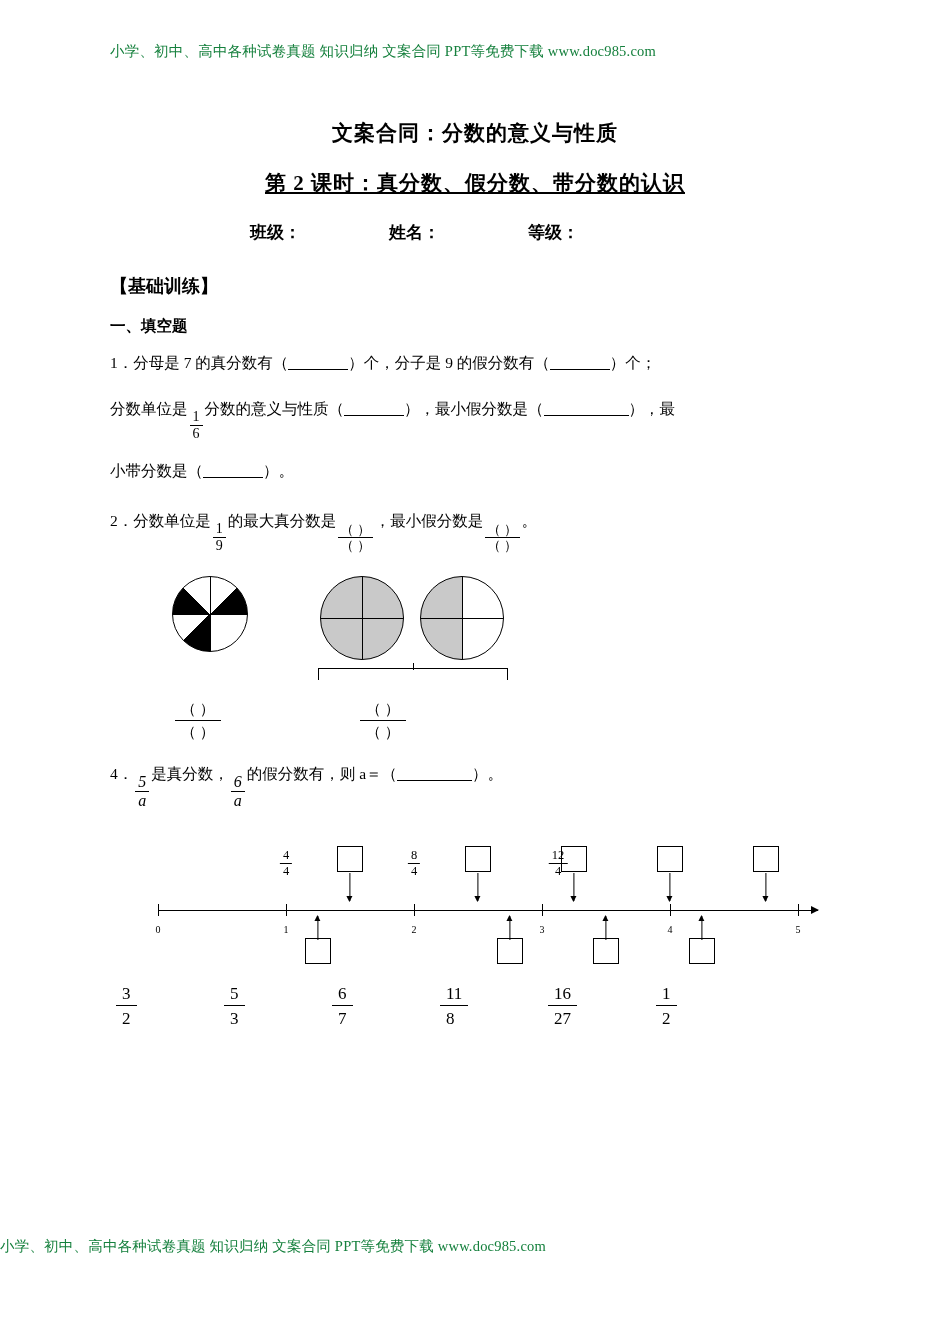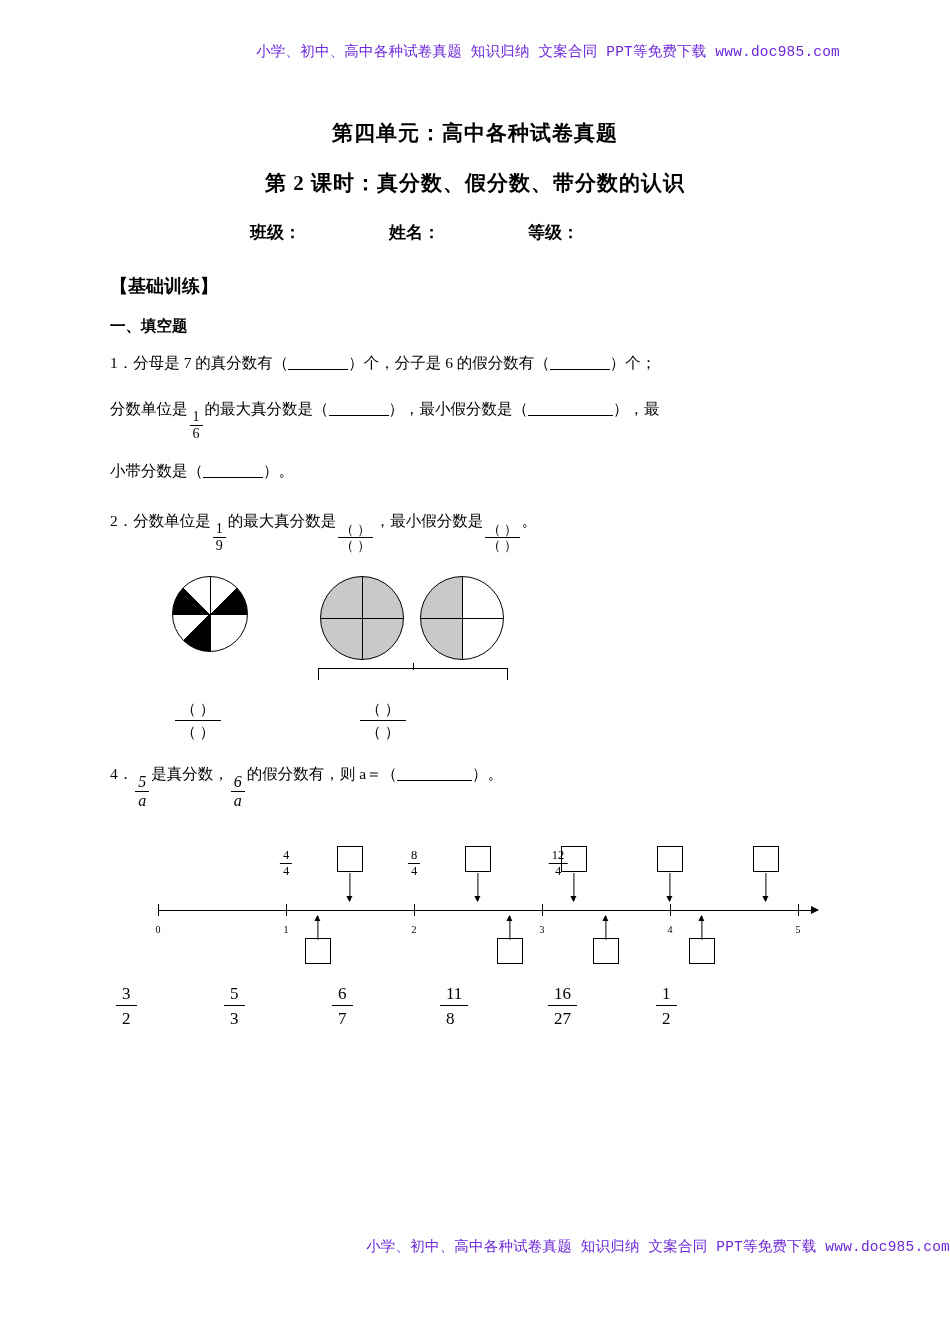--- a/index.html
+++ b/index.html
@@ -16,24 +16,24 @@
     overflow: hidden;
   }
   .page {
     position: relative;
     width: 950px;
     height: 1344px;
     box-sizing: border-box;
     padding: 0 110px;
   }
   .watermark {
-    text-align: right;
-    font-family: Liberation Mono, monospace;
+    text-align: left;
+    font-family: Liberation Serif, serif;
     font-size: 14.5px;
-    color: #6d28d9;
+    color: #15803d;
     letter-spacing: 0.2px;
   }
   .watermark-top {
     padding-top: 42px;
   }
   .watermark-bottom {
     position: absolute;
     left: 0;
     right: 0;
     bottom: 88px;
@@ -45,20 +45,21 @@
   }
   h1.title {
     font-size: 21px;
     margin-top: 58px;
     letter-spacing: 1px;
   }
   h2.subtitle {
     font-size: 21px;
     margin-top: 22px;
     letter-spacing: 1px;
+    text-decoration: underline;
   }
   .fields {
     margin-top: 24px;
     display: flex;
     font-size: 17px;
     font-weight: bold;
     padding-left: 140px;
   }
   .fields .f {
     margin-right: 88px;
@@ -311,42 +312,42 @@
   .paren-frac .n { border-bottom: 1px solid #000; padding: 0 2px; }
   .paren-frac .d { padding: 0 2px; }
 </style>
 </head>
 <body>
 
 <div class="page">
 
   <div class="watermark watermark-top">小学、初中、高中各种试卷真题 知识归纳 文案合同 PPT等免费下载  www.doc985.com</div>
 
-  <h1 class="title">第四单元：高中各种试卷真题</h1>
+  <h1 class="title">文案合同：分数的意义与性质</h1>
   <h2 class="subtitle">第 2 课时：真分数、假分数、带分数的认识</h2>
 
   <div class="fields">
     <span class="f">班级：</span>
     <span class="f">姓名：</span>
     <span class="f">等级：</span>
   </div>
 
   <div class="section-head">【基础训练】</div>
 
   <div class="q-head">一、填空题</div>
 
   <div class="q">
     <div class="q-line">
-      <span>1．分母是 7 的真分数有（</span><span class="uline w60"></span><span>）个，分子是 6 的假分数有（</span><span class="uline w60"></span><span>）个；</span>
+      <span>1．分母是 7 的真分数有（</span><span class="uline w60"></span><span>）个，分子是 9 的假分数有（</span><span class="uline w60"></span><span>）个；</span>
     </div>
     <div class="q-line" style="margin-top:14px">
       <span>分数单位是</span><span class="frac">
           <span class="num">1</span>
           <span class="den">6</span>
-        </span><span>的最大真分数是（</span><span class="uline w60"></span><span>），最小假分数是（</span><span class="uline w85"></span><span>），最</span>
+        </span><span>分数的意义与性质（</span><span class="uline w60"></span><span>），最小假分数是（</span><span class="uline w85"></span><span>），最</span>
     </div>
     <div class="q-line" style="margin-top:14px">
       <span>小带分数是（</span><span class="uline w60"></span><span>）。</span>
     </div>
   </div>
 
   <div class="q" style="margin-top:18px">
     <span>2．分数单位是</span><span class="frac">
         <span class="num">1</span>
         <span class="den">9</span>

